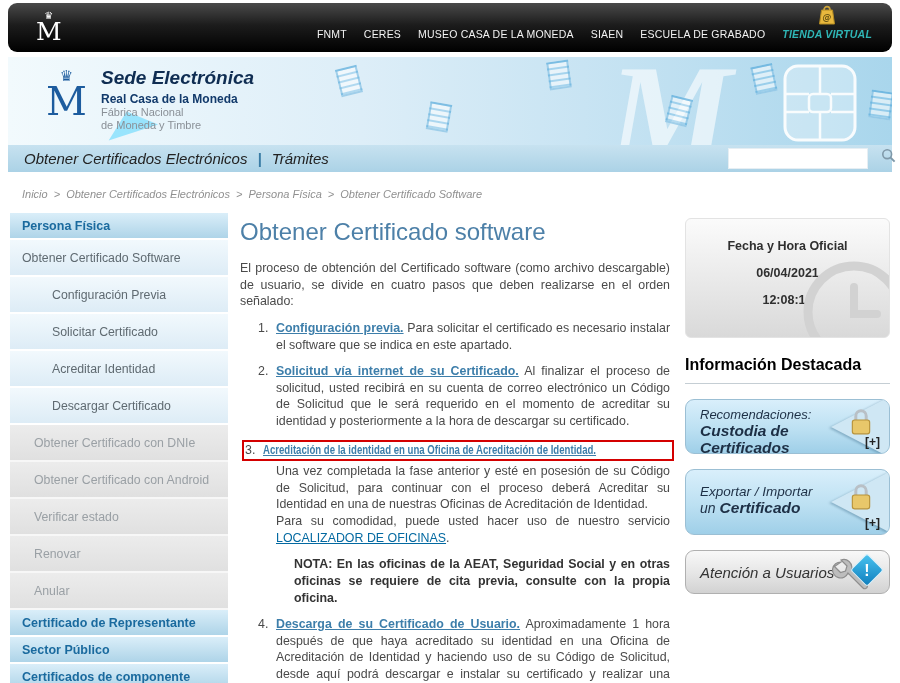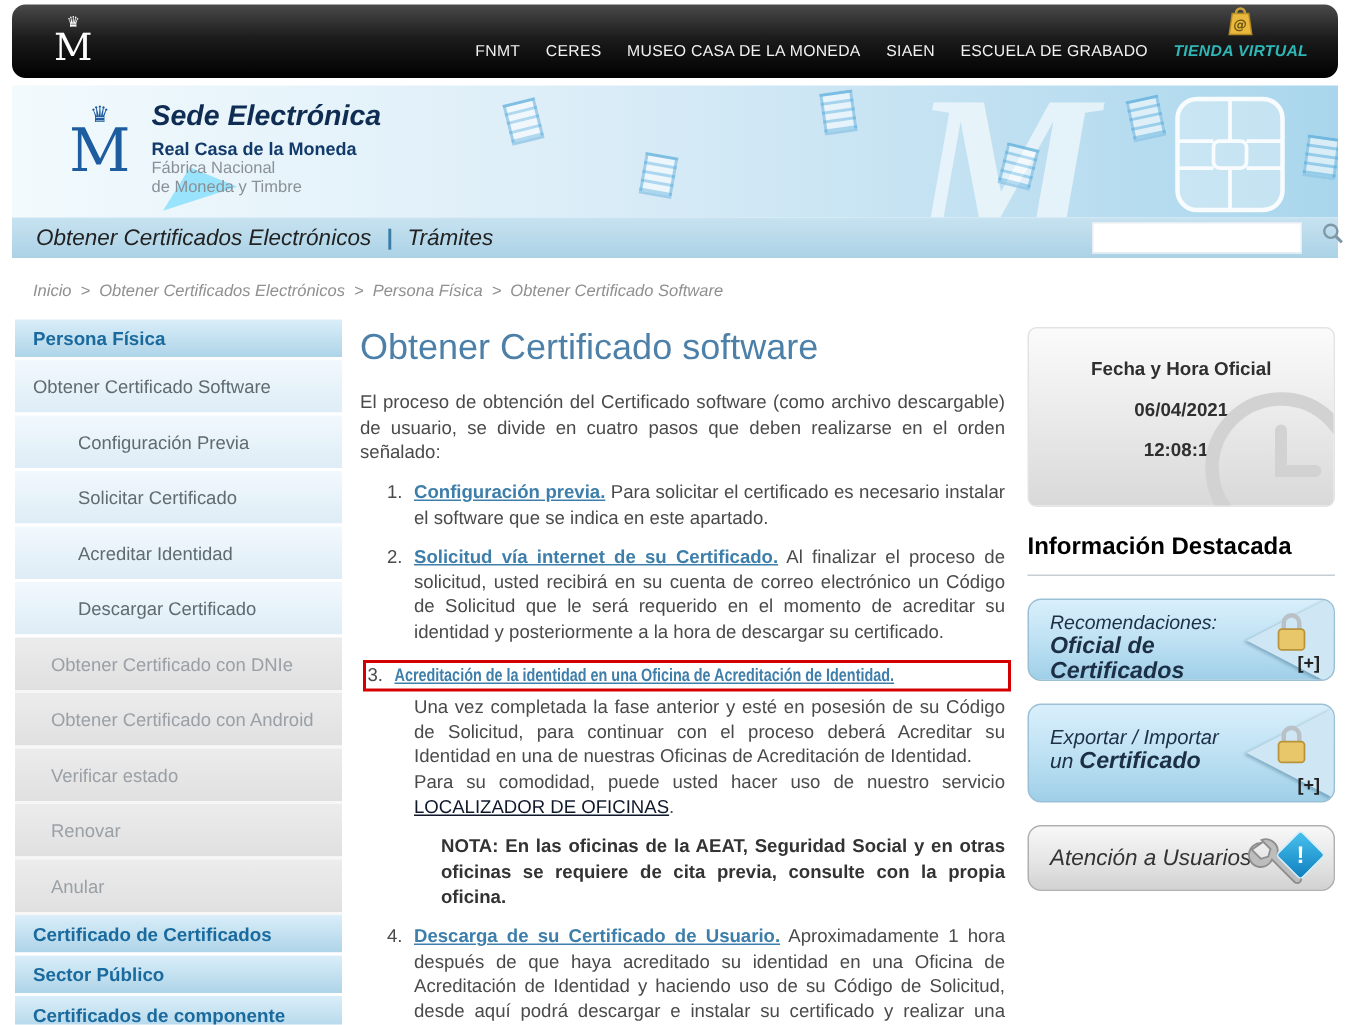--- a/index.html
+++ b/index.html
@@ -81,21 +81,21 @@
   
   #content { position:absolute; left:240px; top:216px; width:430px; color:#4a4a4a;
     font-size:12.4px; line-height:1.34; }
   #content h1 { font-size:24px; font-weight:normal; color:#4d80a8; margin:0 0 12px; }
   .intro { text-align:justify; margin-bottom:10px; }
   .steps { padding-left:18px; }
   .step { display:flex; margin-bottom:10px; }
   .num { width:14px; margin-right:4px; flex:none; }
   .sbody { flex:1; text-align:justify; }
   a.slink { color:#3d7eaa; font-weight:bold; text-decoration:underline; cursor:pointer; }
-  a.tlink { color:#0f172a; text-decoration:underline; cursor:pointer; }
+  a.tlink { color:#0369a1; text-decoration:underline; cursor:pointer; }
   .step3 { display:block; margin-bottom:10px; }
   .redbox { display:flex; border:2px solid #d40000; margin:0 -4px 2px -16px;
     padding:0 2px 1px 1px; overflow:hidden; }
   .redbox .num { width:15px; margin-right:3px; }
   .redbox a.slink { display:inline-block; white-space:nowrap; font-size:12px;
     transform:scaleX(.80); transform-origin:0 60%; }
   .s3body { margin-left:18px; text-align:justify; }
   .nota { margin:0 0 10px 36px; font-weight:bold; color:#333; text-align:justify; }
 
   
@@ -218,21 +218,21 @@
     <div class="s-i">Obtener Certificado Software</div>
     <div class="s-sub">Configuración Previa</div>
     <div class="s-sub">Solicitar Certificado</div>
     <div class="s-sub">Acreditar Identidad</div>
     <div class="s-sub">Descargar Certificado</div>
     <div class="s-gray">Obtener Certificado con DNIe</div>
     <div class="s-gray">Obtener Certificado con Android</div>
     <div class="s-gray">Verificar estado</div>
     <div class="s-gray">Renovar</div>
     <div class="s-gray">Anular</div>
-    <div class="s-h">Certificado de Certificados</div>
+    <div class="s-h">Certificado de Representante</div>
     <div class="s-h">Sector Público</div>
     <div class="s-h">Certificados de componente</div>
   </aside>
 
   <main id="content">
     <h1>Obtener Certificado software</h1>
     <p class="intro">El proceso de obtención del Certificado software (como archivo descargable) de usuario, se divide en cuatro pasos que deben realizarse en el orden señalado:</p>
 
     <div class="steps">
 
@@ -297,21 +297,21 @@
     <a class="banner b-blue">
       <span class="curl"></span>
       <span class="padlock">
         <svg width="28" height="30" viewBox="0 0 24 26">
           <path d="M7.5 12 V7.5 a4.5 4.5 0 0 1 9 0 V12" fill="none" stroke="#b9c0c6" stroke-width="2.6"></path>
           <rect x="4.5" y="11" width="15" height="12" rx="2" fill="#e8c76a" stroke="#b8933a" stroke-width="1"></rect>
         </svg>
       </span>
       <span class="txt">
         <div class="b1-l1">Recomendaciones:</div>
-        <div class="b1-l2">Oficial de</div>
+        <div class="b1-l2">Custodia de</div>
         <div class="b1-l2">Certificados</div>
       </span>
       <span class="more">[+]</span>
     </a>
 
     <a class="banner b-blue b2">
       <span class="curl"></span>
       <span class="padlock">
         <svg width="28" height="30" viewBox="0 0 24 26">
           <path d="M7.5 12 V7.5 a4.5 4.5 0 0 1 9 0 V12" fill="none" stroke="#b9c0c6" stroke-width="2.6"></path>

